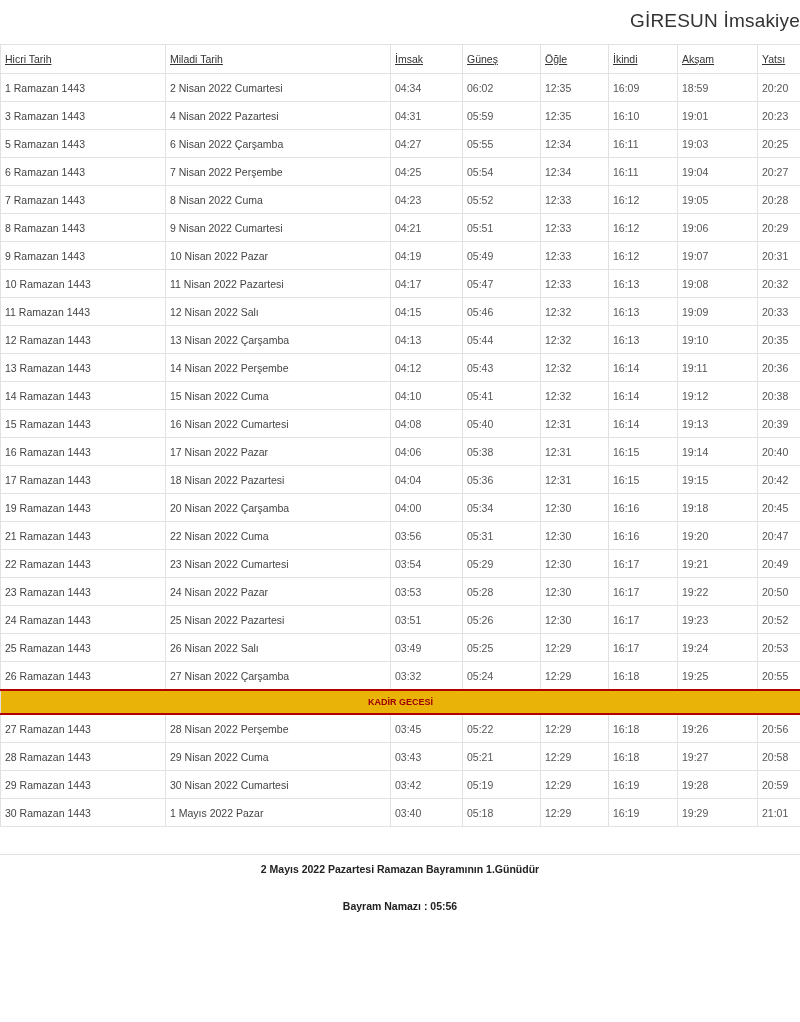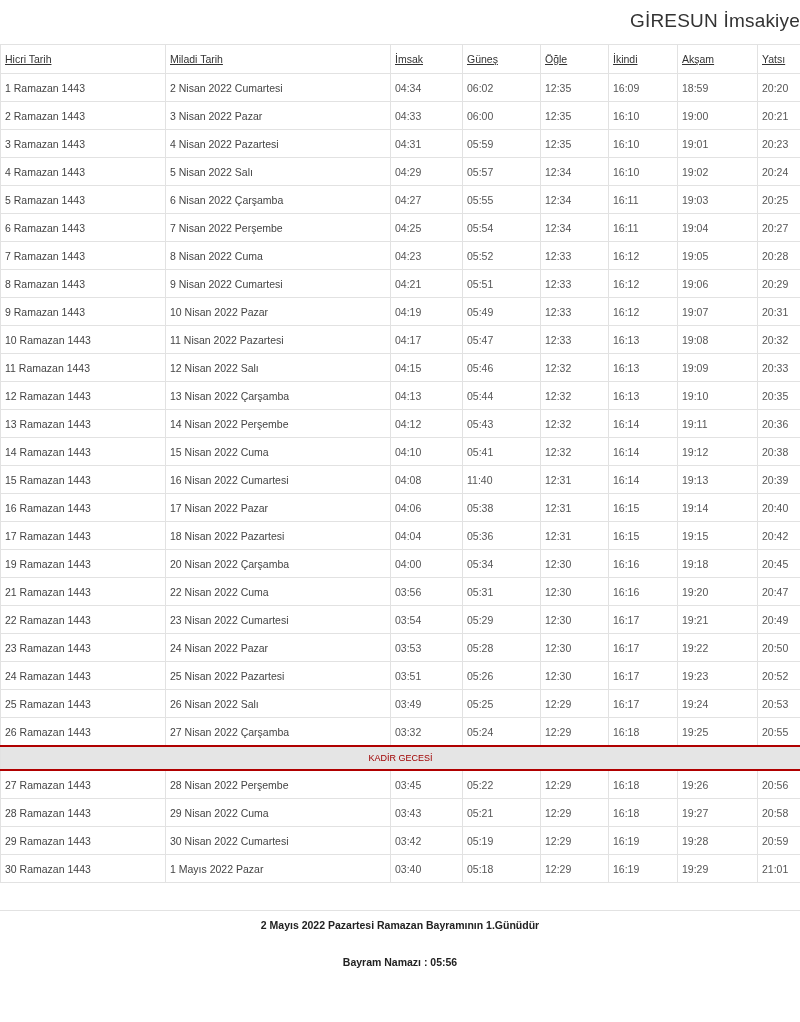--- a/index.html
+++ b/index.html
@@ -49,50 +49,30 @@
         <td>1 Ramazan 1443</td>
         <td>2 Nisan 2022 Cumartesi</td>
         <td class="t">04:34</td>
         <td class="t">06:02</td>
         <td class="t">12:35</td>
         <td class="t">16:09</td>
         <td class="t">18:59</td>
         <td class="t">20:20</td>
       </tr>
       <tr>
-        <td>2 Ramazan 1443</td>
-        <td>3 Nisan 2022 Pazar</td>
-        <td class="t">04:33</td>
-        <td class="t">06:00</td>
-        <td class="t">12:35</td>
-        <td class="t">16:10</td>
-        <td class="t">19:00</td>
-        <td class="t">20:21</td>
-      </tr>
-      <tr>
         <td>3 Ramazan 1443</td>
         <td>4 Nisan 2022 Pazartesi</td>
         <td class="t">04:31</td>
         <td class="t">05:59</td>
         <td class="t">12:35</td>
         <td class="t">16:10</td>
         <td class="t">19:01</td>
         <td class="t">20:23</td>
       </tr>
       <tr>
-        <td>4 Ramazan 1443</td>
-        <td>5 Nisan 2022 Salı</td>
-        <td class="t">04:29</td>
-        <td class="t">05:57</td>
-        <td class="t">12:34</td>
-        <td class="t">16:10</td>
-        <td class="t">19:02</td>
-        <td class="t">20:24</td>
-      </tr>
-      <tr>
         <td>5 Ramazan 1443</td>
         <td>6 Nisan 2022 Çarşamba</td>
         <td class="t">04:27</td>
         <td class="t">05:55</td>
         <td class="t">12:34</td>
         <td class="t">16:11</td>
         <td class="t">19:03</td>
         <td class="t">20:25</td>
       </tr>
       <tr>
@@ -182,21 +162,21 @@
         <td class="t">05:41</td>
         <td class="t">12:32</td>
         <td class="t">16:14</td>
         <td class="t">19:12</td>
         <td class="t">20:38</td>
       </tr>
       <tr>
         <td>15 Ramazan 1443</td>
         <td>16 Nisan 2022 Cumartesi</td>
         <td class="t">04:08</td>
-        <td class="t">11:40</td>
+        <td class="t">05:40</td>
         <td class="t">12:31</td>
         <td class="t">16:14</td>
         <td class="t">19:13</td>
         <td class="t">20:39</td>
       </tr>
       <tr>
         <td>16 Ramazan 1443</td>
         <td>17 Nisan 2022 Pazar</td>
         <td class="t">04:06</td>
         <td class="t">05:38</td>
@@ -279,21 +259,21 @@
         <td>26 Ramazan 1443</td>
         <td>27 Nisan 2022 Çarşamba</td>
         <td class="t">03:32</td>
         <td class="t">05:24</td>
         <td class="t">12:29</td>
         <td class="t">16:18</td>
         <td class="t">19:25</td>
         <td class="t">20:55</td>
       </tr>
       <tr class="special">
-        <td colspan="8" style="background: #e5e5e5;">KADİR GECESİ</td>
+        <td colspan="8" style="background: #eab308; font-weight: bold;">KADİR GECESİ</td>
       </tr>
       <tr>
         <td>27 Ramazan 1443</td>
         <td>28 Nisan 2022 Perşembe</td>
         <td class="t">03:45</td>
         <td class="t">05:22</td>
         <td class="t">12:29</td>
         <td class="t">16:18</td>
         <td class="t">19:26</td>
         <td class="t">20:56</td>

